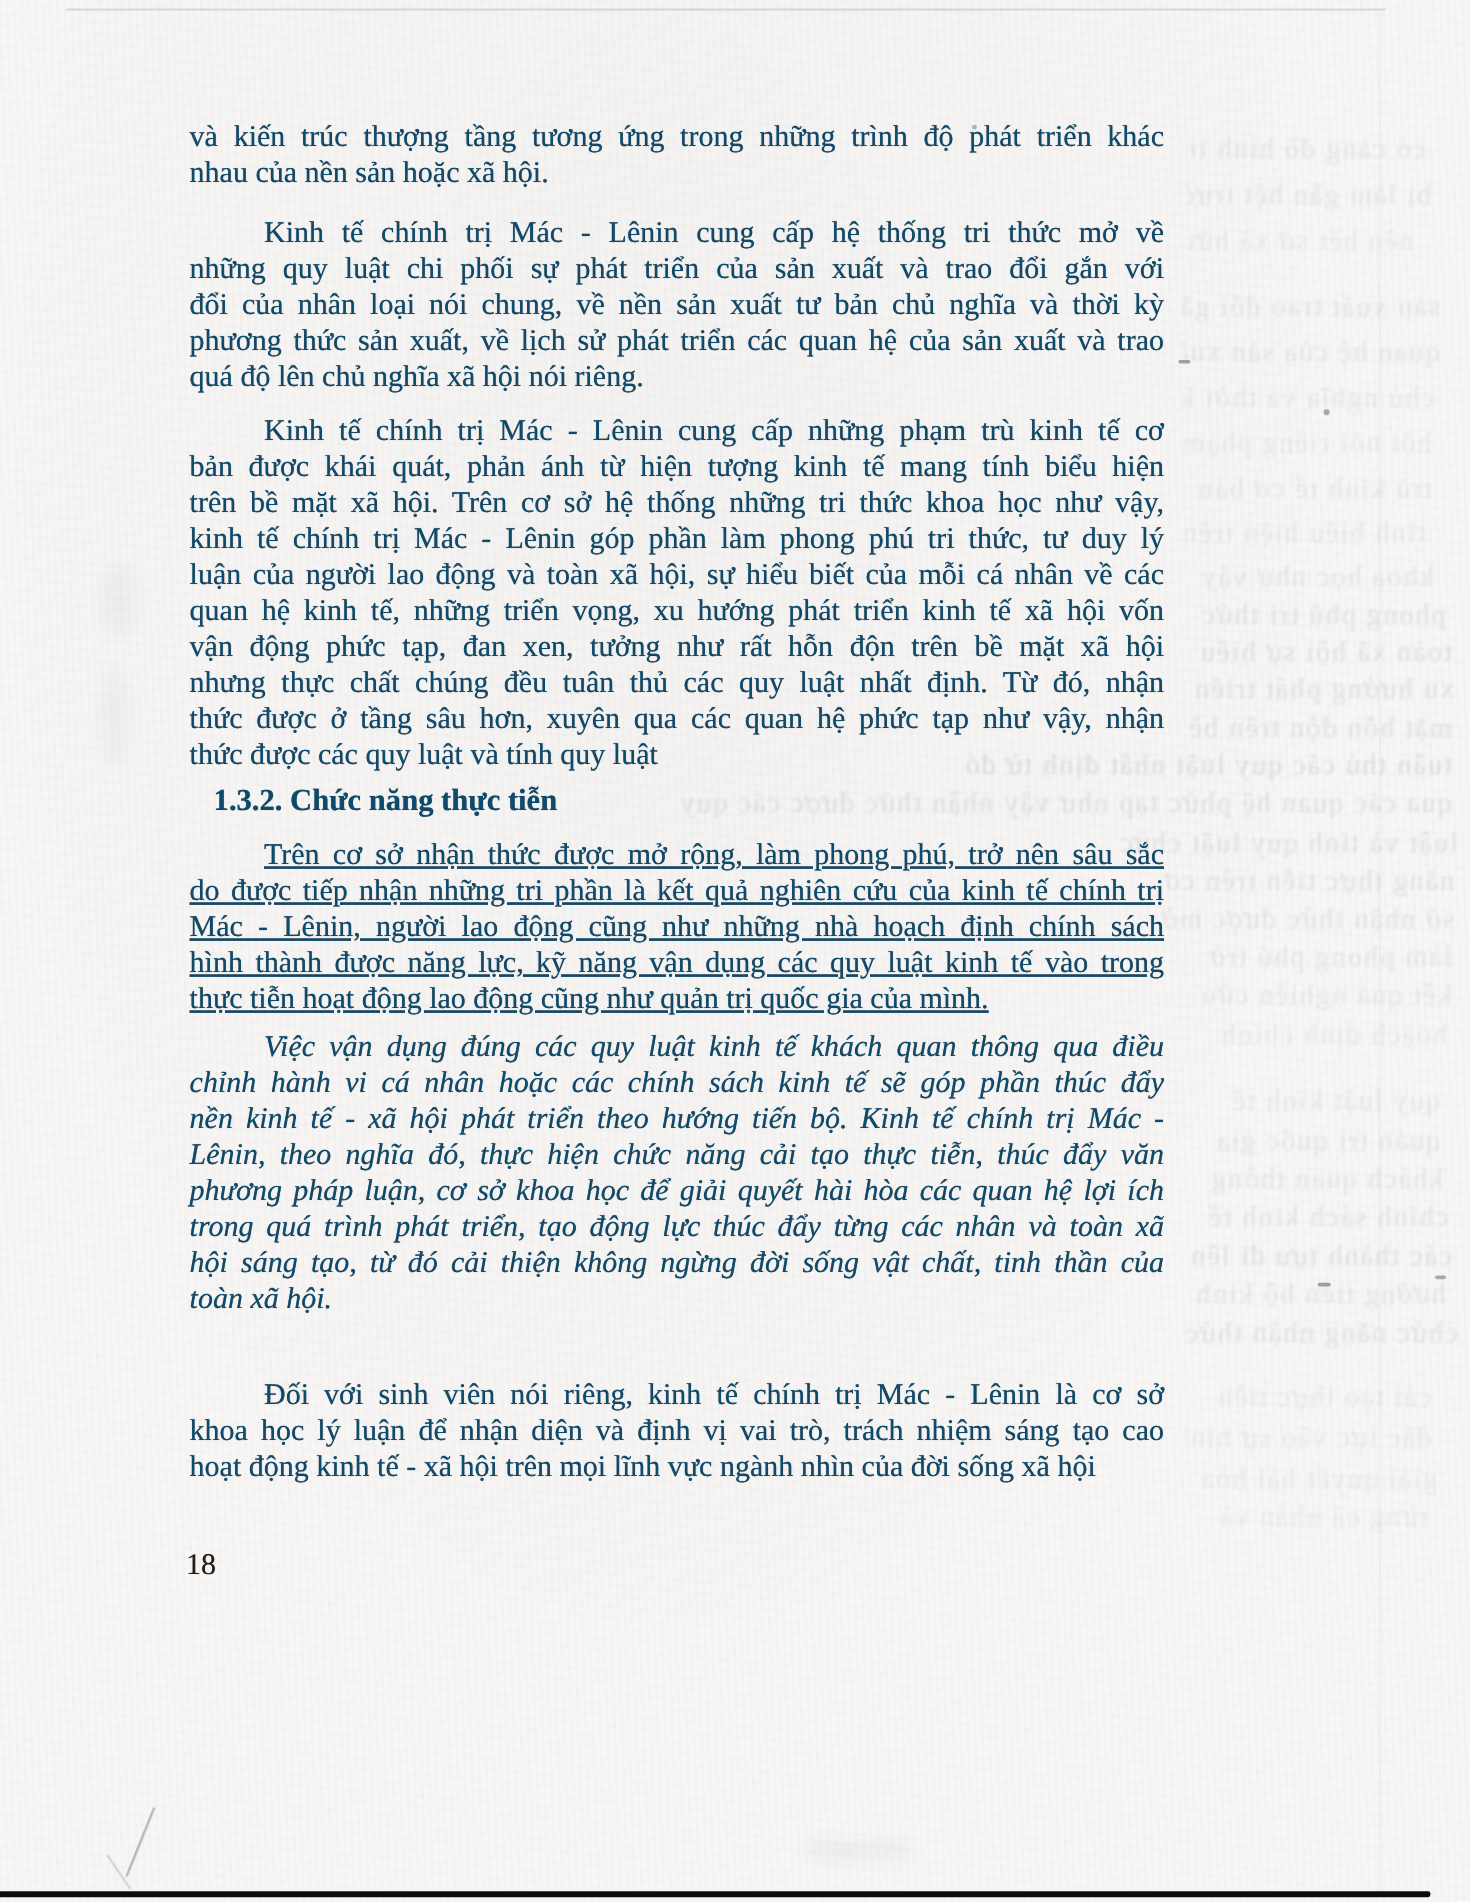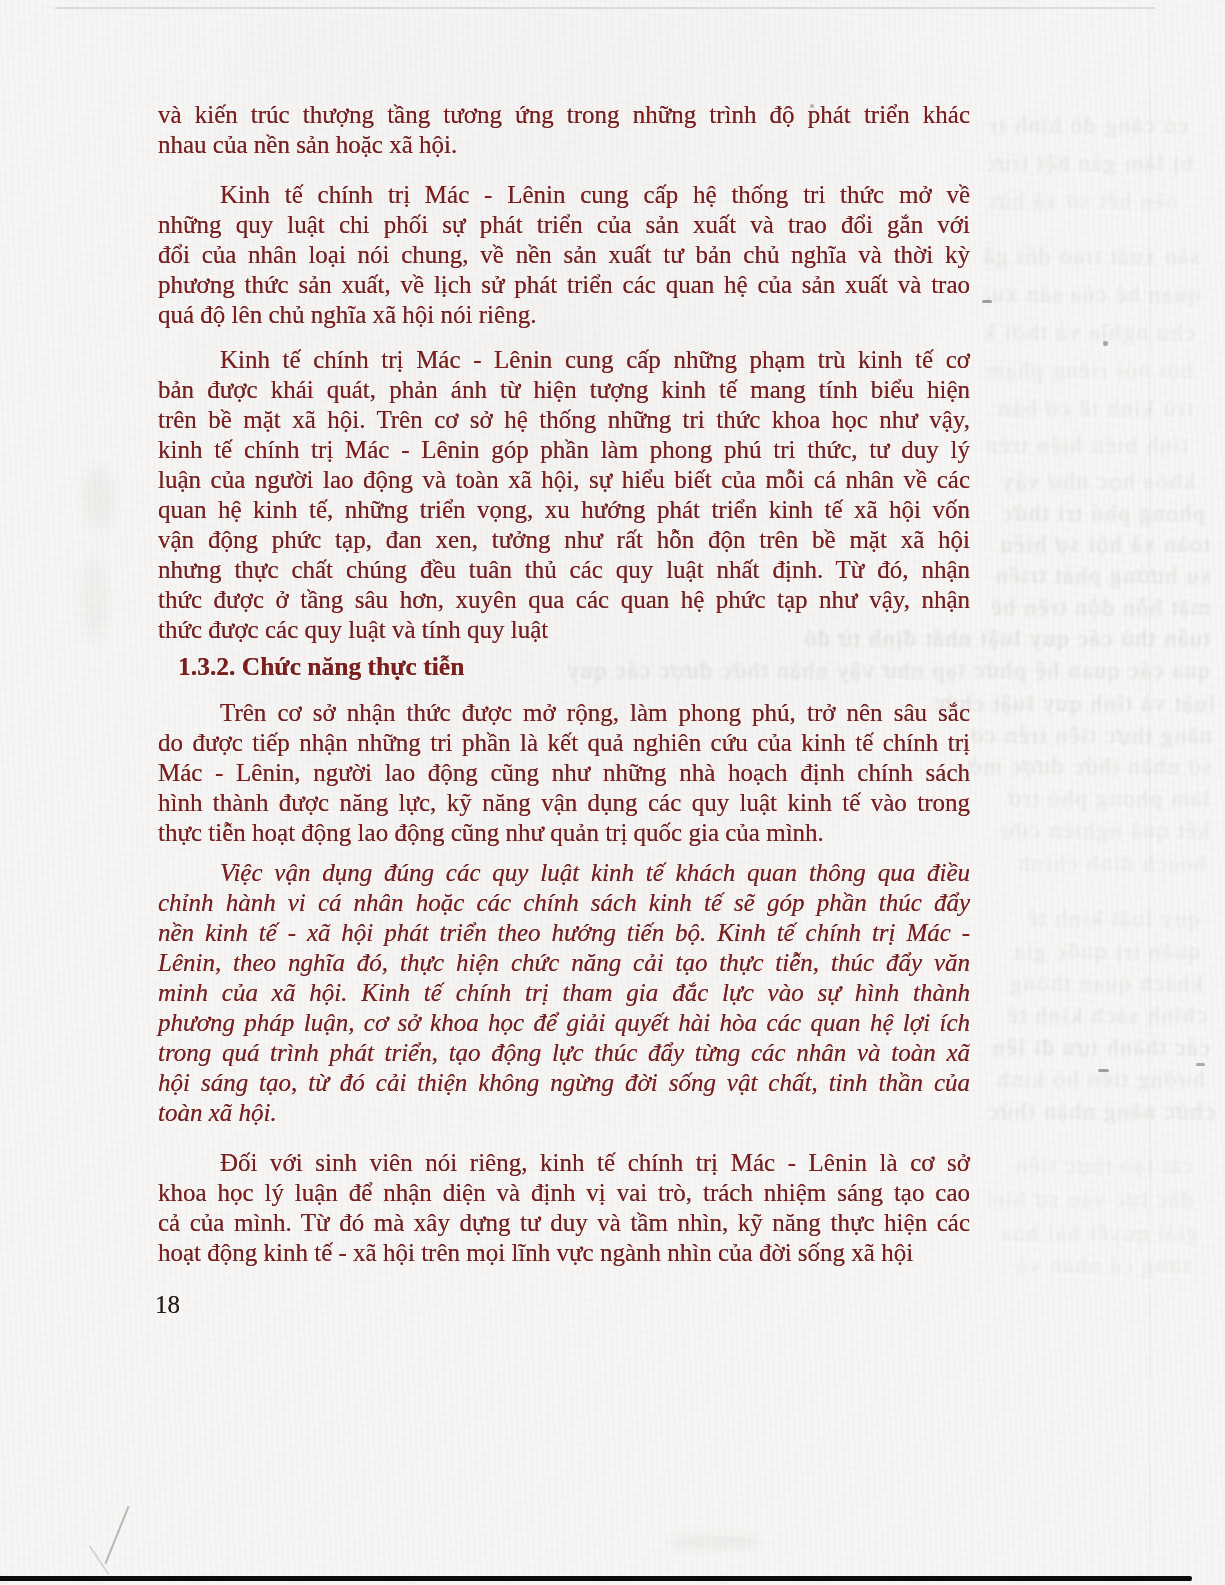--- a/index.html
+++ b/index.html
@@ -35,21 +35,21 @@
     white-space:nowrap;overflow:hidden;
     transform:scaleX(-1);
     filter:blur(1.4px);
     letter-spacing:1.5px;
   }
   .text-col{
     position:absolute;left:158px;top:0;width:812px;height:1585px;z-index:2;
   }
   .para{
     position:absolute;left:0;width:812px;
-    font-size:25px;color:#7f1d1d;
+    font-size:25px;color:#0c4a6e;
     text-shadow:0 0 0.6px rgba(25,22,20,0.65);
   }
   .para .line{text-align:justify;text-align-last:justify;}
   .para .line.last{text-align-last:left;}
   .para .line.indent{padding-left:62px;box-sizing:border-box;}
   .para.heading{font-weight:700;font-size:25.5px;}
   .para.heading .line{text-align:left;text-align-last:left;}
   .pagenum{
     position:absolute;left:155px;top:1290px;z-index:2;
     font-size:25px;color:#211e1b;line-height:30px;
@@ -136,42 +136,40 @@
         <div class="line">luận của người lao động và toàn xã hội, sự hiểu biết của mỗi cá nhân về các</div>
         <div class="line">quan hệ kinh tế, những triển vọng, xu hướng phát triển kinh tế xã hội vốn</div>
         <div class="line">vận động phức tạp, đan xen, tưởng như rất hỗn độn trên bề mặt xã hội</div>
         <div class="line">nhưng thực chất chúng đều tuân thủ các quy luật nhất định. Từ đó, nhận</div>
         <div class="line">thức được ở tầng sâu hơn, xuyên qua các quan hệ phức tạp như vậy, nhận</div>
         <div class="line last">thức được các quy luật và tính quy luật</div>
       </div>
       <div class="para heading" style="top: 651px; line-height: 32px; margin-left: 20px;">
         <div class="line last">1.3.2. Chức năng thực tiễn</div>
       </div>
-      <div class="para" style="top: 698px; line-height: 30px;">
+      <div class="para" style="top: 698px; line-height: 30px; text-decoration: underline;">
         <div class="line indent">Trên cơ sở nhận thức được mở rộng, làm phong phú, trở nên sâu sắc</div>
         <div class="line">do được tiếp nhận những tri phần là kết quả nghiên cứu của kinh tế chính trị</div>
         <div class="line">Mác - Lênin, người lao động cũng như những nhà hoạch định chính sách</div>
         <div class="line">hình thành được năng lực, kỹ năng vận dụng các quy luật kinh tế vào trong</div>
         <div class="line last">thực tiễn hoạt động lao động cũng như quản trị quốc gia của mình.</div>
       </div>
       <div class="para" style="top: 858px; line-height: 30px; font-style: italic;">
         <div class="line indent">Việc vận dụng đúng các quy luật kinh tế khách quan thông qua điều</div>
         <div class="line">chỉnh hành vi cá nhân hoặc các chính sách kinh tế sẽ góp phần thúc đẩy</div>
         <div class="line">nền kinh tế - xã hội phát triển theo hướng tiến bộ. Kinh tế chính trị Mác -</div>
         <div class="line">Lênin, theo nghĩa đó, thực hiện chức năng cải tạo thực tiễn, thúc đẩy văn</div>
-        <div class="line">minh của xã hội. Kinh tế chính trị tham gia đắc lực vào sự hình thành</div>
         <div class="line">phương pháp luận, cơ sở khoa học để giải quyết hài hòa các quan hệ lợi ích</div>
         <div class="line">trong quá trình phát triển, tạo động lực thúc đẩy từng các nhân và toàn xã</div>
         <div class="line">hội sáng tạo, từ đó cải thiện không ngừng đời sống vật chất, tinh thần của</div>
         <div class="line last">toàn xã hội.</div>
       </div>
       <div class="para" style="top: 1148px; line-height: 30px;">
         <div class="line indent">Đối với sinh viên nói riêng, kinh tế chính trị Mác - Lênin là cơ sở</div>
         <div class="line">khoa học lý luận để nhận diện và định vị vai trò, trách nhiệm sáng tạo cao</div>
-        <div class="line">cả của mình. Từ đó mà xây dựng tư duy và tầm nhìn, kỹ năng thực hiện các</div>
         <div class="line last">hoạt động kinh tế - xã hội trên mọi lĩnh vực ngành nhìn của đời sống xã hội</div>
       </div>
     </div>
 
   <div class="pagenum">18</div>
 
   <div class="pencil p1"></div>
   <div class="pencil p2"></div>
 
   <div id="speck-layer">

